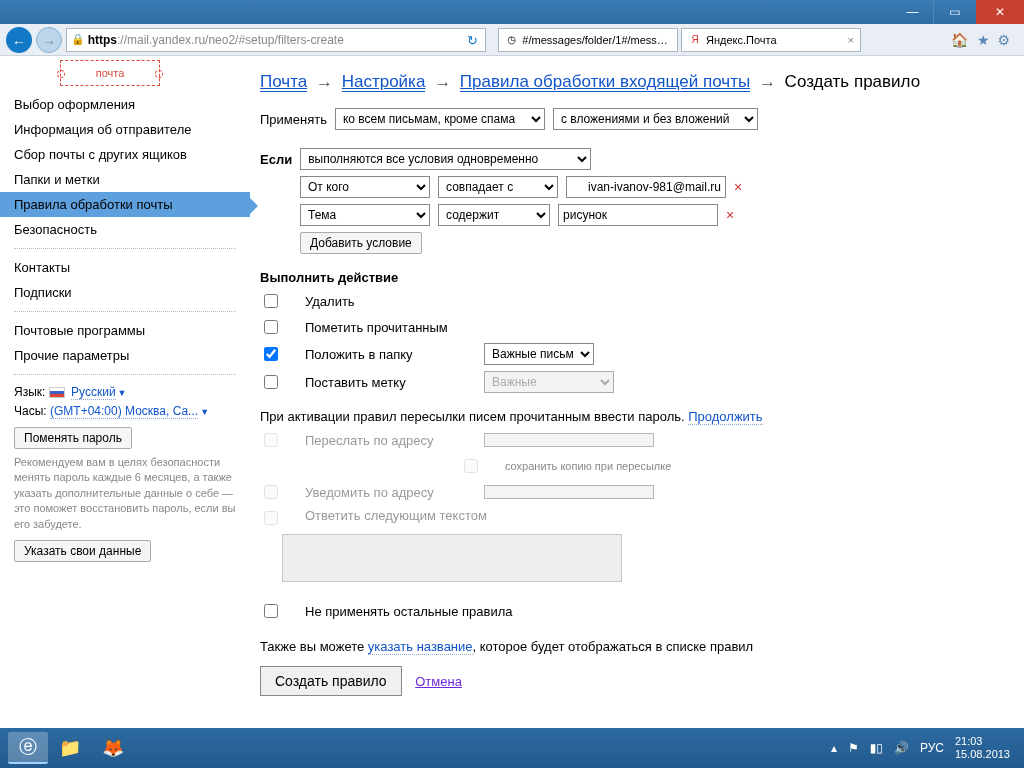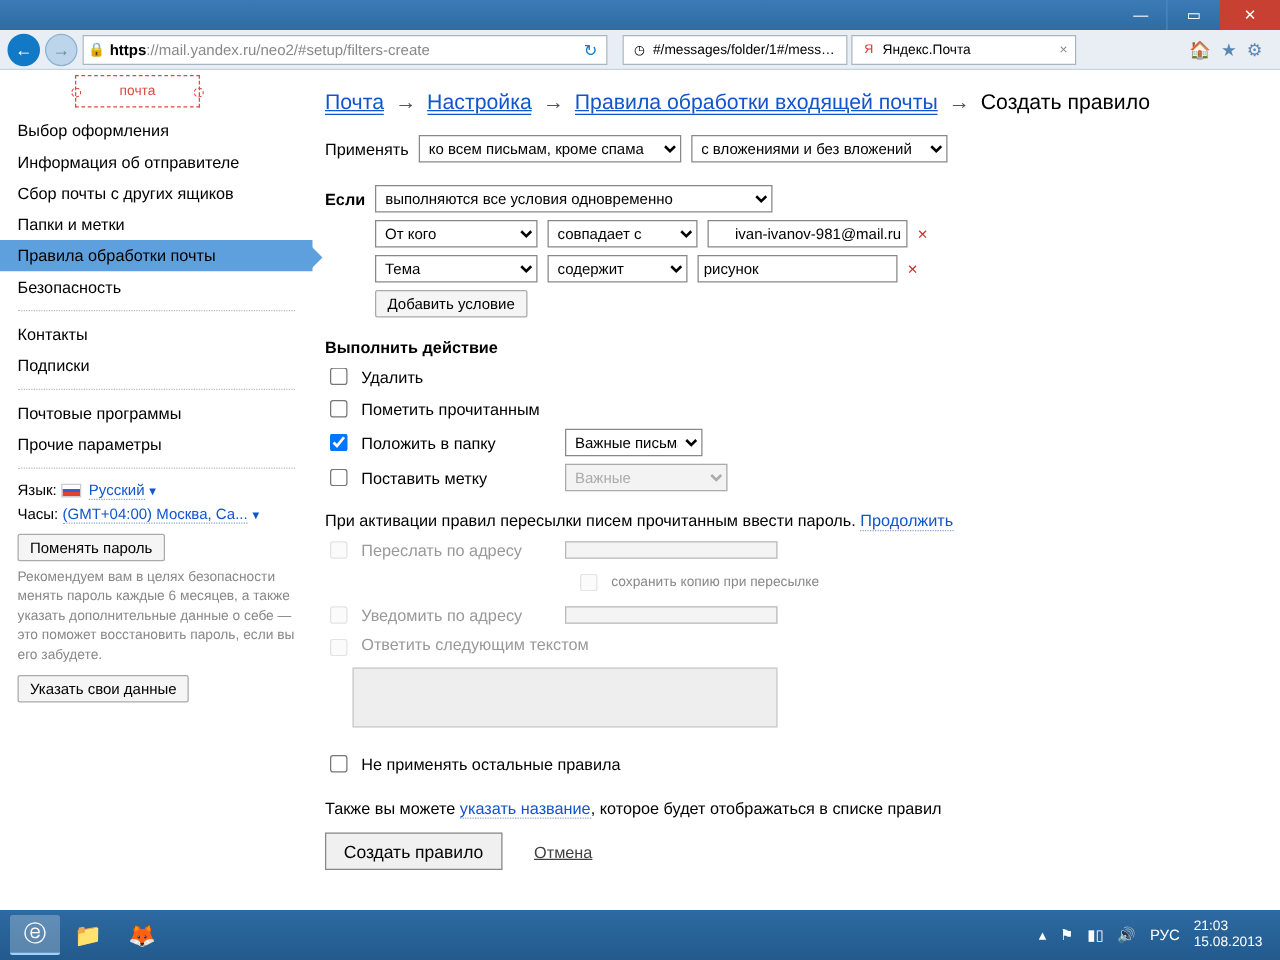--- a/index.html
+++ b/index.html
@@ -42,28 +42,28 @@
 .main { flex:1; padding:10px 18px 0 10px; overflow:auto;}
 .crumbs { font-size:17px; margin:6px 0 16px; }
 .crumbs .cl { color:#1155cc; border-bottom:1px solid #1155cc; }
 .crumbs .ar { color:#555; margin:0 4px; }
 .row { display:flex; align-items:center; gap:8px; margin:6px 0; }
 .lbl { font-size:13px; }
 .sel { border:1px solid #888; background:#fff; font-size:12px; height:22px; padding:1px 3px;}
 .inp { border:1px solid #888; height:22px; font-size:12px; padding:1px 4px;}
 .xdel { color:#cc3030; cursor:pointer; font-size:14px;}
 .section-h { font-weight:bold; margin:16px 0 6px; }
-.chk { display:flex; align-items:center; gap:8px; margin:6px 0; }
+.chk { display:flex; align-items:center; gap:24px; margin:6px 0; }
 .chk input{width:14px;height:14px;}
 .chk.dis{color:#999}
 .chk.dis input{opacity:.6}
 .muted{color:#888}
 .ta { width:340px; height:48px; background:#eee; border:1px solid #c8c8c8; resize:none;}
 .bigbtn { background:#f0f0f0; border:1px solid #888; padding:6px 14px; font-size:14px; cursor:pointer;}
-.cancel { color:#404040; margin-left:22px;}
+.cancel { color:#6d28d9; margin-left:10px;}
 .taskbar { position:fixed; bottom:0; left:0; right:0; height:40px; background:linear-gradient(#2d6aa1,#225a8d); display:flex; align-items:center; padding:0 8px; color:#fff;}
 .tb-icon{width:40px;height:32px;display:flex;align-items:center;justify-content:center;font-size:18px;border-radius:2px;margin-right:3px;}
 .tb-icon.ie{background:rgba(255,255,255,.25);border-bottom:2px solid #9dd2ff;}
 .tray{margin-left:auto;display:flex;align-items:center;gap:11px;font-size:12px;}
 .clock{font-size:11px;line-height:1.15;padding-right:6px;}
 </style>
 </head>
 <body>
 
 <div class="titlebar">
@@ -142,21 +142,21 @@
     </div>
 
     <div class="row">
       <span class="lbl">Применять</span>
       <select class="sel" style="width:210px"><option>ко всем письмам, кроме спама</option></select>
       <select class="sel" style="width:205px"><option>с вложениями и без вложений</option></select>
     </div>
 
     <div class="row" style="margin-top:18px">
       <span class="lbl" style="font-weight:bold">Если</span>
-      <select class="sel" style="width:318px"><option>выполняются все условия одновременно</option></select>
+      <select class="sel" style="width:291px"><option>выполняются все условия одновременно</option></select>
     </div>
     <div class="row" style="margin-left:40px">
       <select class="sel" style="width:130px"><option>От кого</option></select>
       <select class="sel" style="width:120px"><option>совпадает с</option></select>
       <input class="inp" style="width: 160px; padding-left: 21px;" value="ivan-ivanov-981@mail.ru">
       <span class="xdel">×</span>
     </div>
     <div class="row" style="margin-left:40px">
       <select class="sel" style="width:130px"><option>Тема</option></select>
       <select class="sel" style="width:112px"><option>содержит</option></select>

